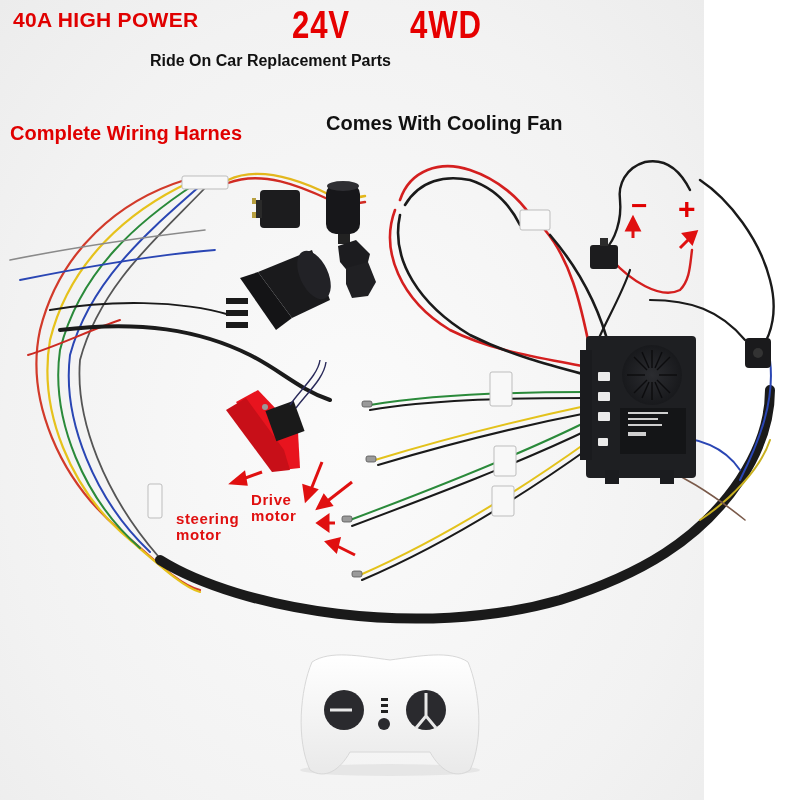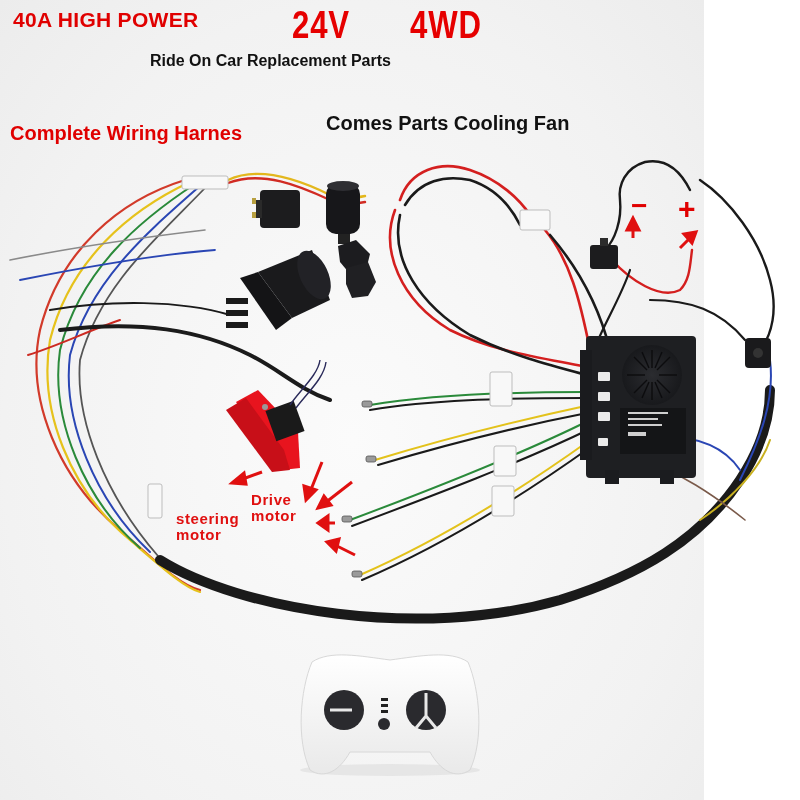--- a/index.html
+++ b/index.html
@@ -204,21 +204,21 @@
       <rect x="381" y="710" width="7" height="3" fill="#222"></rect>
       <circle cx="384" cy="724" r="6" fill="#2a2a2e"></circle>
     </g>
   </svg>
 
   <div class="txt t-power">40A HIGH POWER</div>
   <div class="txt t-volt">24V</div>
   <div class="txt t-4wd">4WD</div>
   <div class="txt t-ride">Ride On Car Replacement Parts</div>
   <div class="txt t-harness">Complete Wiring Harnes</div>
-  <div class="txt t-fan">Comes Parts Cooling Fan</div>
+  <div class="txt t-fan">Comes With Cooling Fan</div>
 
   <div class="lbl lbl-steer">
     <div>steering</div>
     <div>motor</div>
   </div>
   <div class="lbl lbl-drive">
     <div>Drive</div>
     <div>motor</div>
   </div>
 

